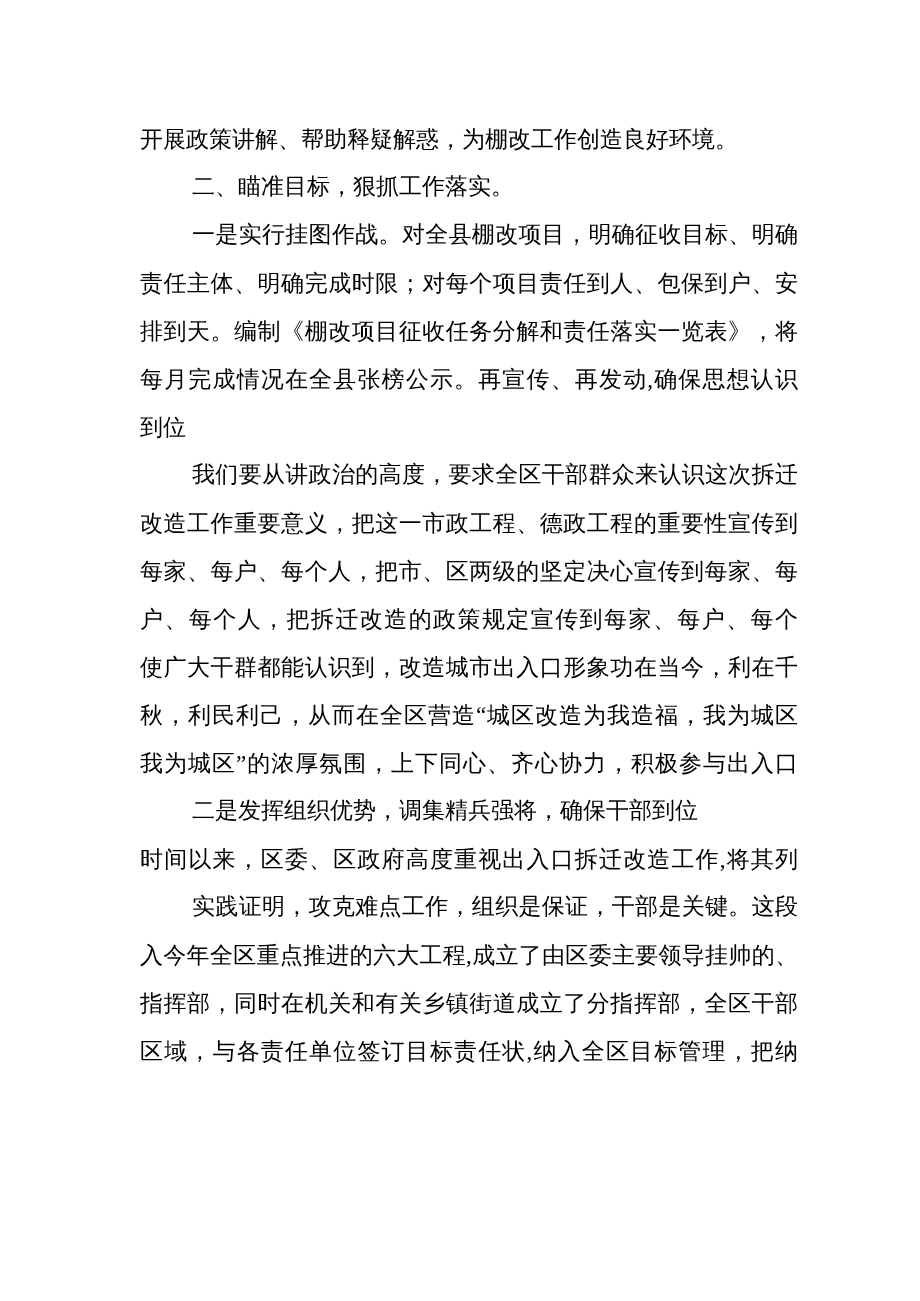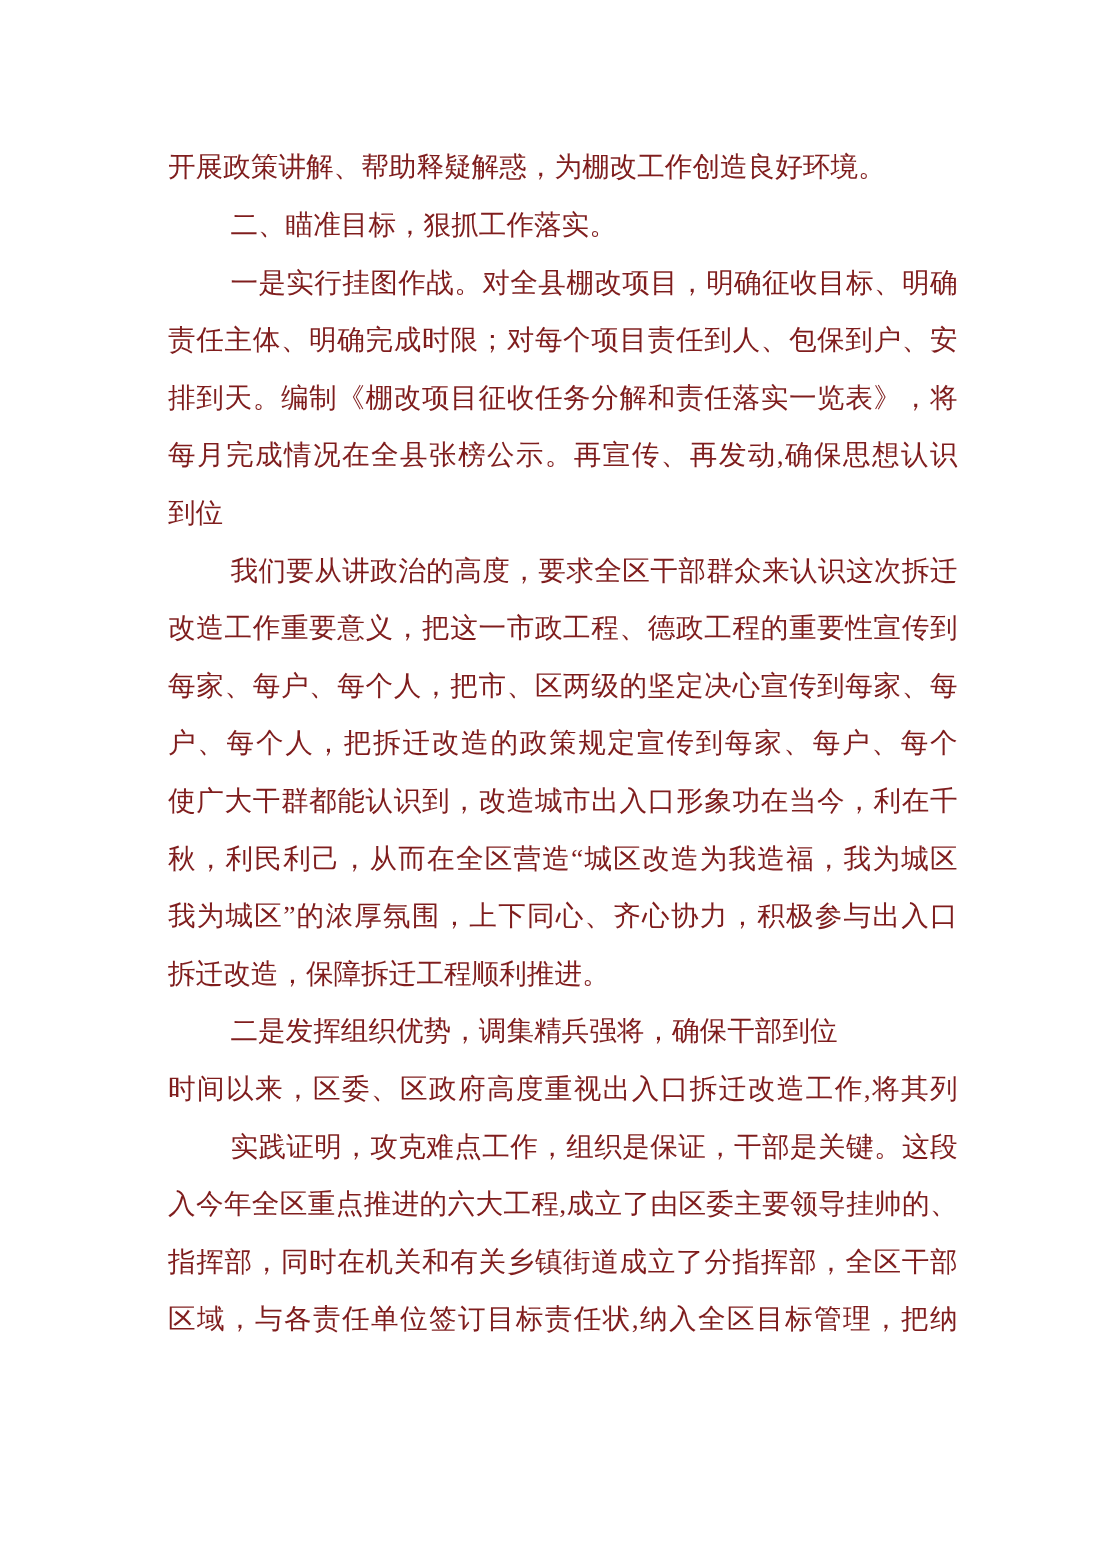--- a/index.html
+++ b/index.html
@@ -13,35 +13,36 @@
     height: 1301px;
     background: #ffffff;
     overflow: hidden;
     font-family: "Liberation Serif", "DejaVu Serif", serif;
   }
   .textblock {
     position: absolute;
     left: 140px;
     top: 116px;
     width: 658px;
-    color: #7f1d1d;
+    color: #000000;
     font-size: 23px;
     font-weight: 400;
   }
   .line {
     height: 48px;
     line-height: 48px;
     white-space: nowrap;
     overflow: hidden;
     box-sizing: border-box;
     width: 658px;
     text-align: left;
   }
   .line.indent {
     padding-left: 52px;
+    font-family: Liberation Mono, monospace;
   }
   .line.justify {
     white-space: normal;
     text-align: justify;
     text-align-last: justify;
     text-justify: inter-character;
   }
 </style>
 </head>
 <body>
@@ -55,21 +56,20 @@
       <div class="line justify">排到天。编制《棚改项目征收任务分解和责任落实一览表》，将</div>
       <div class="line justify">每月完成情况在全县张榜公示。再宣传、再发动,确保思想认识</div>
       <div class="line">到位</div>
       <div class="line indent justify">我们要从讲政治的高度，要求全区干部群众来认识这次拆迁</div>
       <div class="line justify">改造工作重要意义，把这一市政工程、德政工程的重要性宣传到</div>
       <div class="line justify">每家、每户、每个人，把市、区两级的坚定决心宣传到每家、每</div>
       <div class="line justify">户、每个人，把拆迁改造的政策规定宣传到每家、每户、每个人，</div>
       <div class="line justify">使广大干群都能认识到，改造城市出入口形象功在当今，利在千</div>
       <div class="line justify">秋，利民利己，从而在全区营造“城区改造为我造福，我为城区</div>
       <div class="line justify">我为城区”的浓厚氛围，上下同心、齐心协力，积极参与出入口</div>
-      <div class="line">拆迁改造，保障拆迁工程顺利推进。</div>
       <div class="line indent">二是发挥组织优势，调集精兵强将，确保干部到位</div>
       <div class="line justify">时间以来，区委、区政府高度重视出入口拆迁改造工作,将其列</div>
       <div class="line indent justify">实践证明，攻克难点工作，组织是保证，干部是关键。这段</div>
       <div class="line justify">入今年全区重点推进的六大工程,成立了由区委主要领导挂帅的、</div>
       <div class="line justify">指挥部，同时在机关和有关乡镇街道成立了分指挥部，全区干部</div>
       <div class="line justify">区域，与各责任单位签订目标责任状,纳入全区目标管理，把纳</div>
     </div>
 </div>
 
 </body></html>

